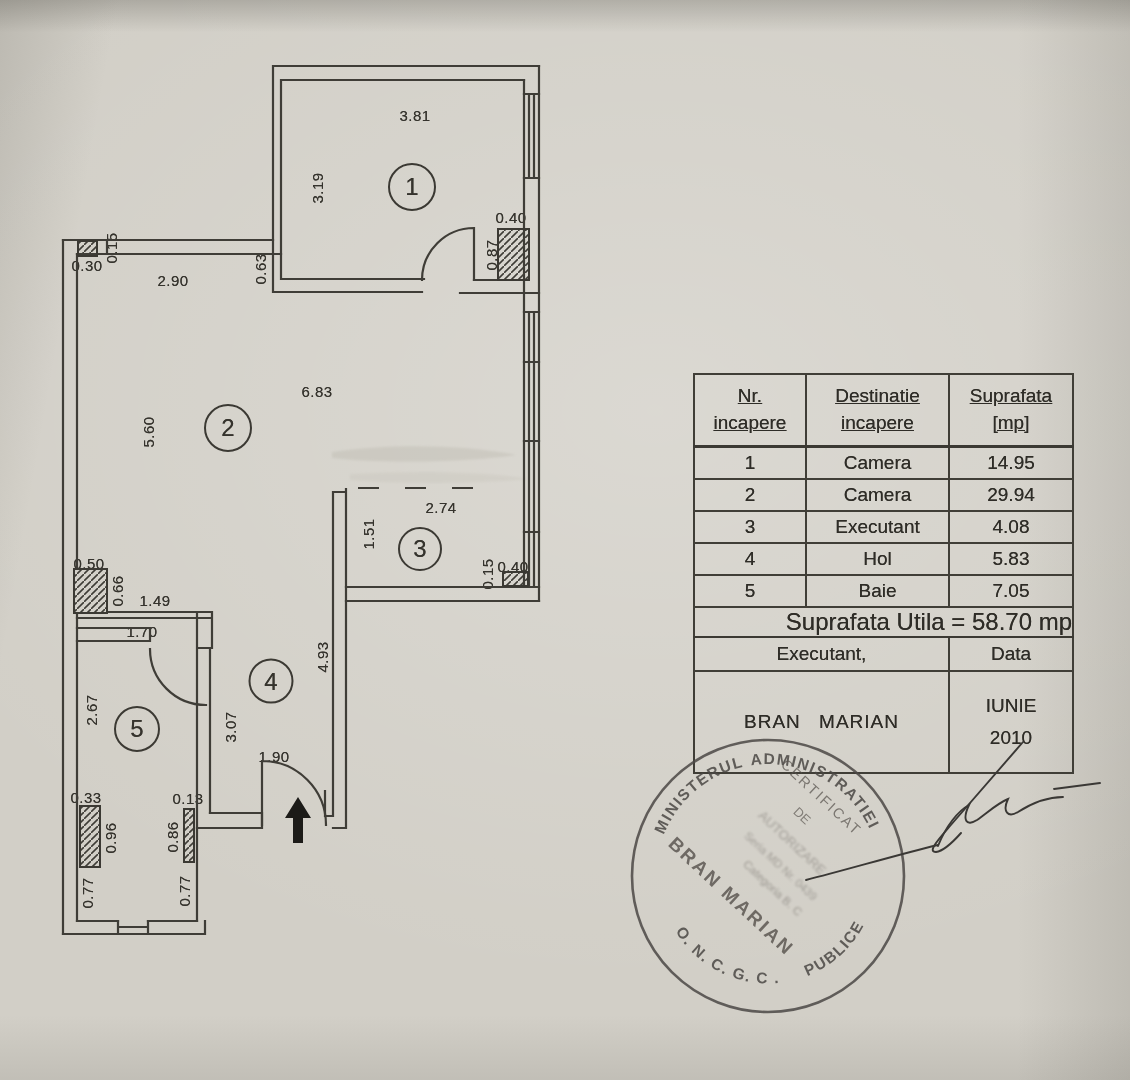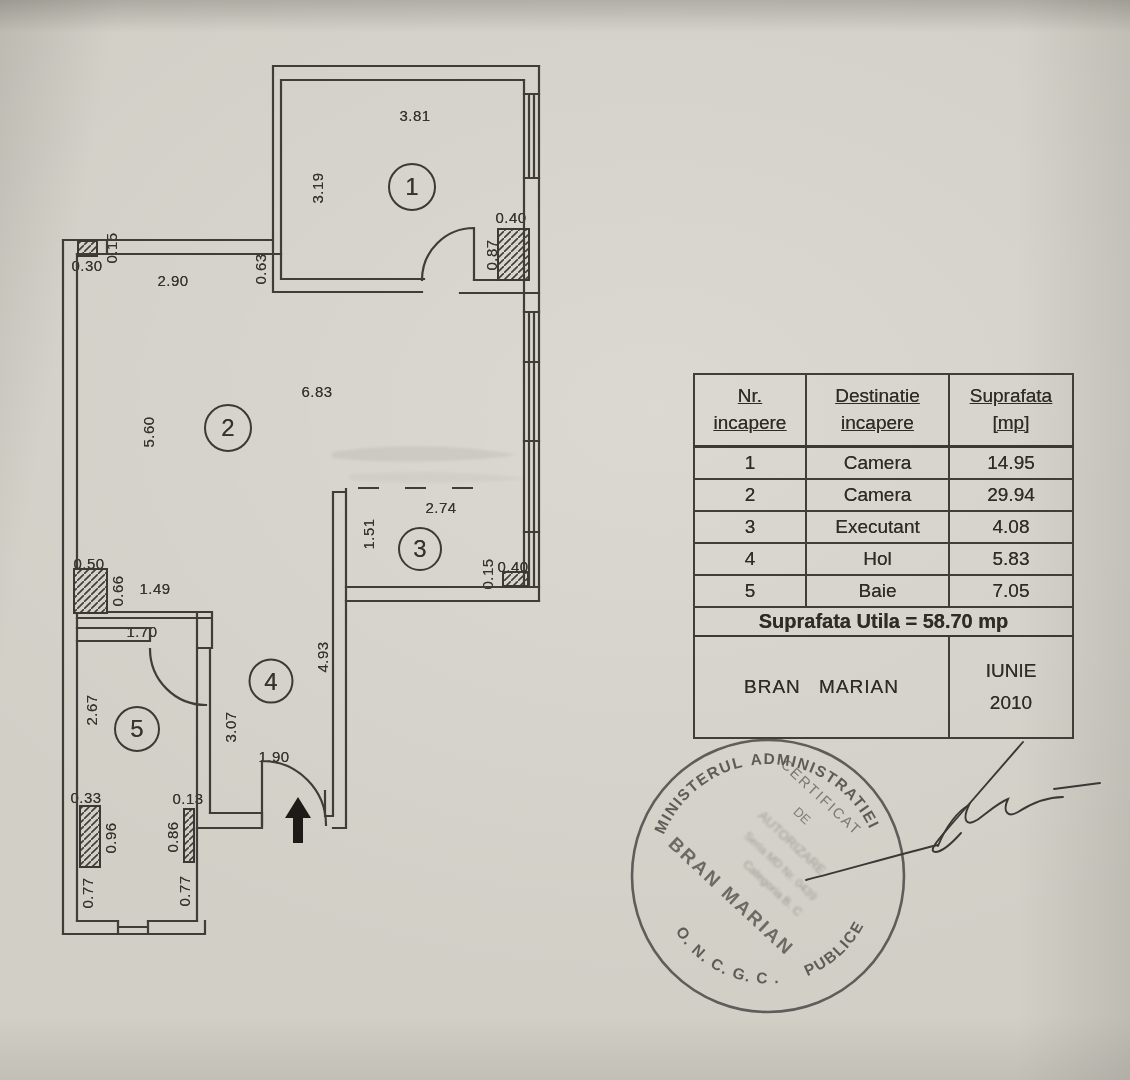--- a/index.html
+++ b/index.html
@@ -37,21 +37,21 @@
     position:absolute;left:693px;top:373px;width:379px;
     border-collapse:collapse;table-layout:fixed;color:#2e2c27;
   }
   .tablewrap td{
     border:2px solid #403e37;text-align:center;vertical-align:middle;
     font-size:19px;padding:0;text-shadow:0 0 .5px #4a4840;
   }
   .tablewrap table{border:2.5px solid #403e37;}
   tr.hdr td{height:70px;font-size:19px;border-bottom:3px solid #3b3933;}
   tr.r td{height:30px;}
-  tr.total td{height:27px;font-weight:bold;font-size:20px;border-top:2.5px solid #3b3933;border-bottom:2.5px solid #3b3933;}
+  tr.total td{height:27px;font-weight:normal;font-size:24px;border-top:2.5px solid #3b3933;border-bottom:2.5px solid #3b3933;text-align:right;}
   tr.exec td{height:32px;}
   tr.big td{height:100px;}
   .wsp{word-spacing:12px;letter-spacing:1px;}
   .hline{line-height:1.4;text-decoration:underline;}
   .datecell div{line-height:1.7;}
 </style>
 </head>
 <body>
 
 <div class="page">
@@ -96,20 +96,24 @@
         <td>5.83</td>
       </tr>
       <tr class="r">
         <td>5</td>
         <td>Baie</td>
         <td>7.05</td>
       </tr>
       <tr class="total">
         <td colspan="3">Suprafata Utila = 58.70 mp</td>
       </tr>
+      <tr class="exec">
+        <td colspan="2">Executant,</td>
+        <td>Data</td>
+      </tr>
       <tr class="big">
         <td colspan="2" class="wsp">BRAN MARIAN</td>
         <td class="datecell">
           <div>IUNIE</div>
           <div>2010</div>
         </td>
       </tr>
     </tbody>
       </table>
   </div>
@@ -124,21 +128,21 @@
     <div class="dim" style="left:173px;top:280px">2.90</div>
     <div class="dim v" style="left:260px;top:269px">0.63</div>
     <div class="dim" style="left:317px;top:391px">6.83</div>
     <div class="dim v" style="left:148px;top:432px">5.60</div>
     <div class="dim" style="left:441px;top:507px">2.74</div>
     <div class="dim v" style="left:368px;top:534px">1.51</div>
     <div class="dim v" style="left:487px;top:574px">0.15</div>
     <div class="dim" style="left:513px;top:566px">0.40</div>
     <div class="dim" style="left:89px;top:563px">0.50</div>
     <div class="dim v" style="left:117px;top:591px">0.66</div>
-    <div class="dim" style="left:155px;top:588px">1.49</div>
+    <div class="dim" style="left:155px;top:600px">1.49</div>
     <div class="dim" style="left:142px;top:631px">1.70</div>
     <div class="dim v" style="left:91px;top:710px">2.67</div>
     <div class="dim v" style="left:230px;top:727px">3.07</div>
     <div class="dim v" style="left:322px;top:657px">4.93</div>
     <div class="dim" style="left:274px;top:756px">1.90</div>
     <div class="dim" style="left:86px;top:797px">0.33</div>
     <div class="dim v" style="left:110px;top:838px">0.96</div>
     <div class="dim" style="left:188px;top:798px">0.13</div>
     <div class="dim v" style="left:172px;top:837px">0.86</div>
     <div class="dim v" style="left:87px;top:893px">0.77</div>

